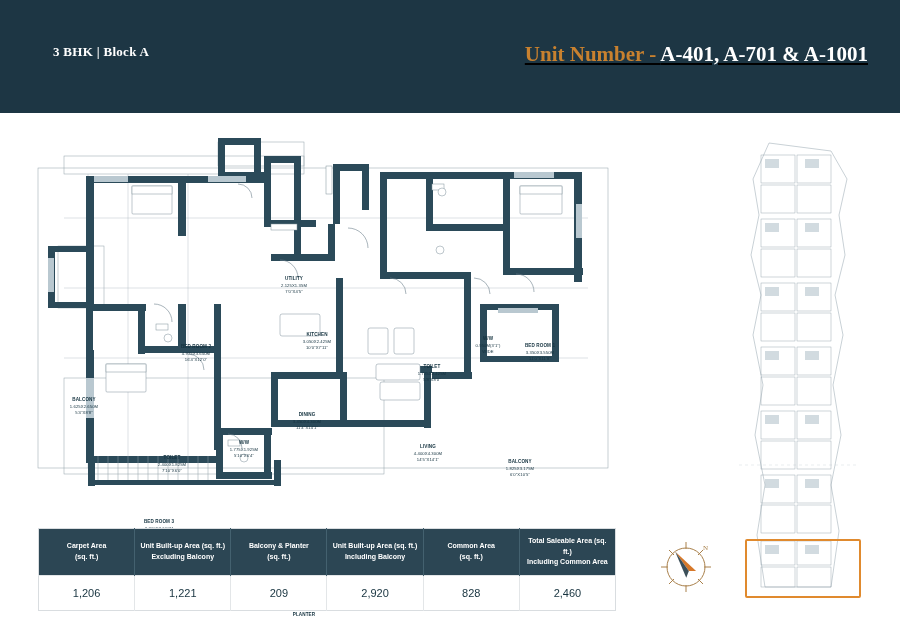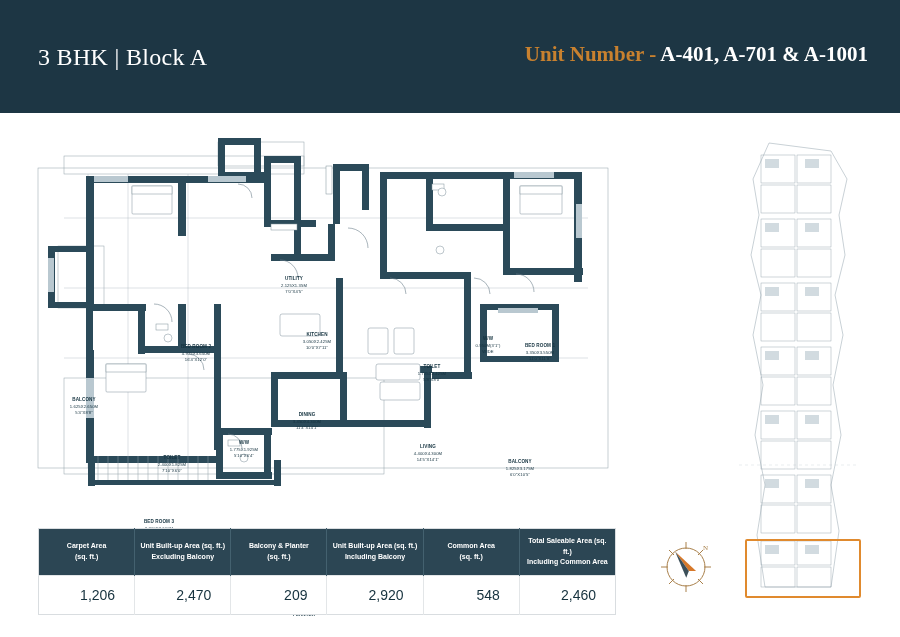--- a/index.html
+++ b/index.html
@@ -11,28 +11,28 @@
     position:relative;
   }
   .page{position:absolute;inset:0;background:#ffffff;}
 
   
   .header{
     position:absolute;left:0;top:0;width:900px;height:113px;
     background:#1d3644;
   }
   .header-title{
-    position:absolute;left:38px;top:44px;
+    position:absolute;left:53px;top:44px;
     font-family:"Liberation Serif", serif;
-    font-size:24px;font-weight:400;color:#ffffff;letter-spacing:.3px;
+    font-size:13px;font-weight:700;color:#ffffff;letter-spacing:.3px;
   }
   .header-unit{
     position:absolute;right:32px;top:42px;
     font-family:"Liberation Serif", serif;
-    font-size:21px;font-weight:700;white-space:nowrap;
+    font-size:21px;font-weight:700;white-space:nowrap;text-decoration:underline;
   }
   .header-unit .lbl{color:#c8812f;}
   .header-unit .val{color:#ffffff;}
 
   
   .plan-wrap{
     position:absolute;left:28px;top:128px;width:660px;height:390px;
   }
   .plan-svg{position:absolute;left:0;top:0;}
 
@@ -70,21 +70,21 @@
   }
   .areatable th{
     background:#2c4654;color:#ffffff;
     font-size:7px;font-weight:700;line-height:1.5;
     padding:7px 4px;text-align:center;vertical-align:middle;
     border-right:1px solid #44616f;
   }
   .areatable th:last-child{border-right:none;}
   .areatable td{
     background:#ffffff;color:#16323e;
-    font-size:14px;text-align:right;padding:11px 19px;
+    font-size:11px;text-align:center;padding:11px 19px;
     border-right:1px solid #e3e6e8;
     border-top:1px solid #e3e6e8;
   }
   .areatable td:last-child{border-right:none;margin-top:29px;}
 </style>
 </head>
 <body>
 
 <div class="page">
 
@@ -421,22 +421,22 @@
         </th>
         <th>
           <span>Total Saleable Area (sq. ft.)</span><br>
           <span>Including Common Area</span>
         </th>
       </tr>
     </thead>
     <tbody>
       <tr>
         <td>1,206</td>
-        <td>2,470</td>
+        <td>1,221</td>
         <td>209</td>
         <td>2,920</td>
-        <td>548</td>
+        <td>828</td>
         <td>2,460</td>
       </tr>
     </tbody>
   </table>
 
 </div>
 
 </body></html>

